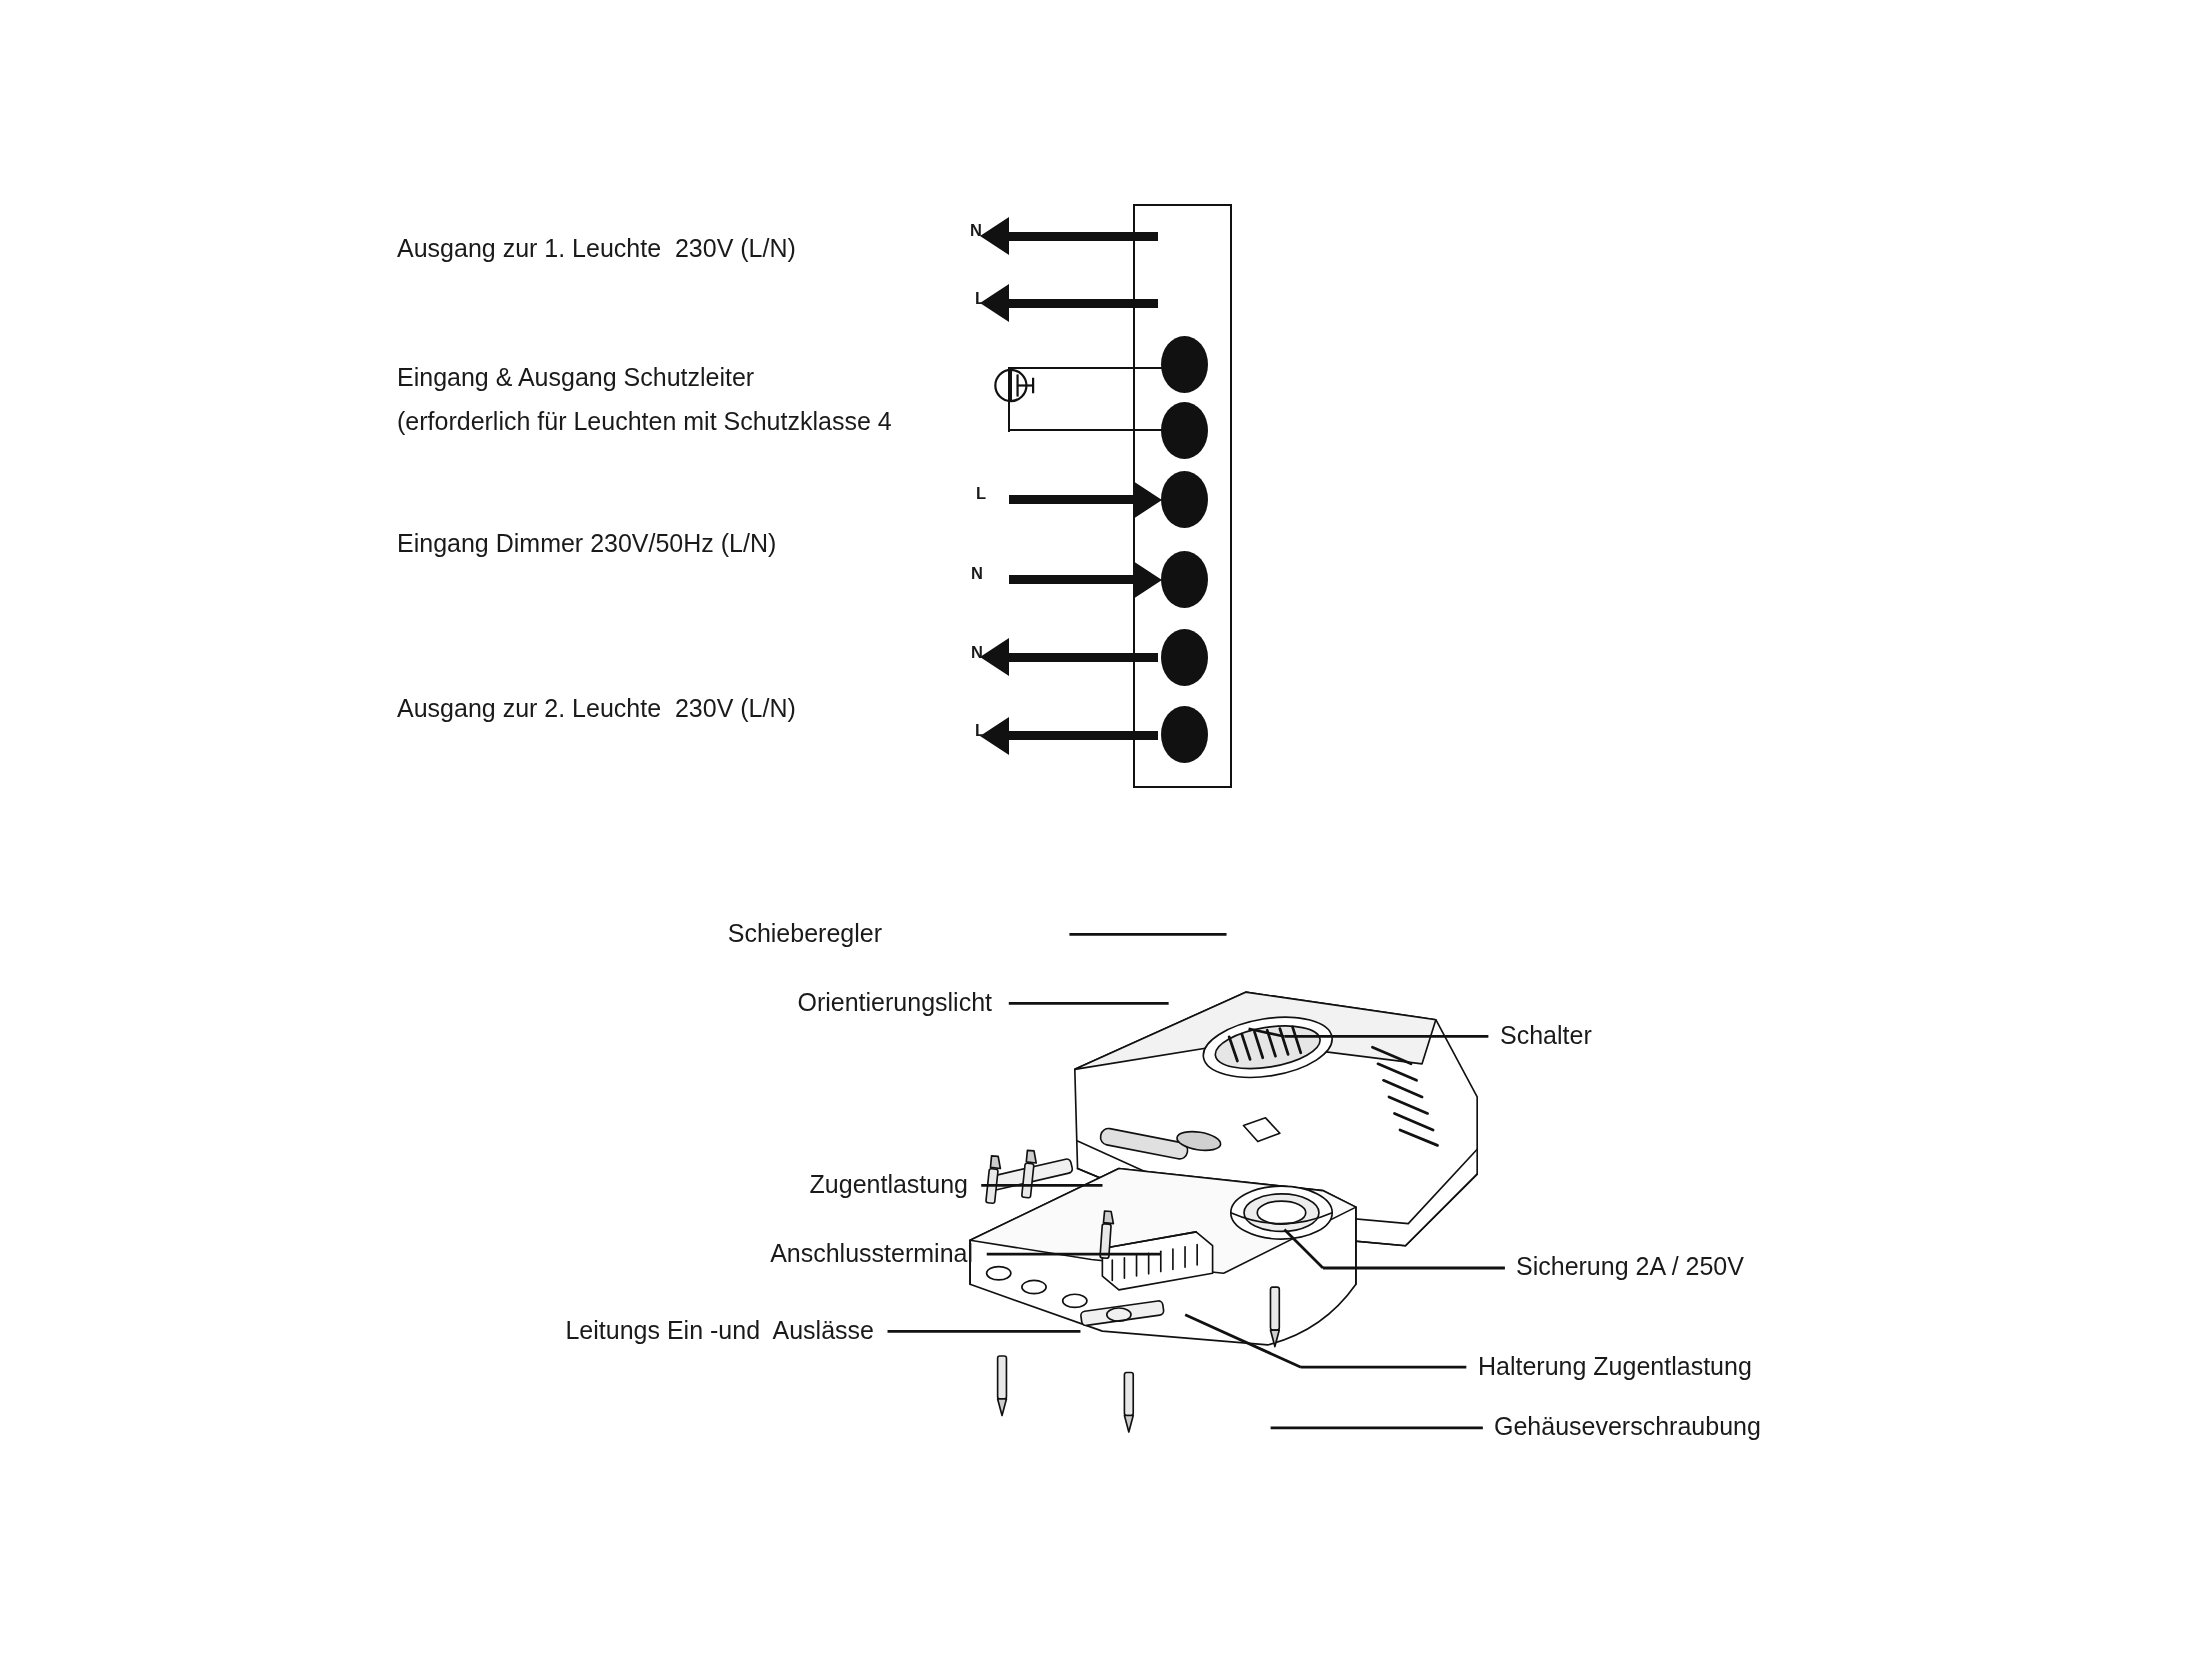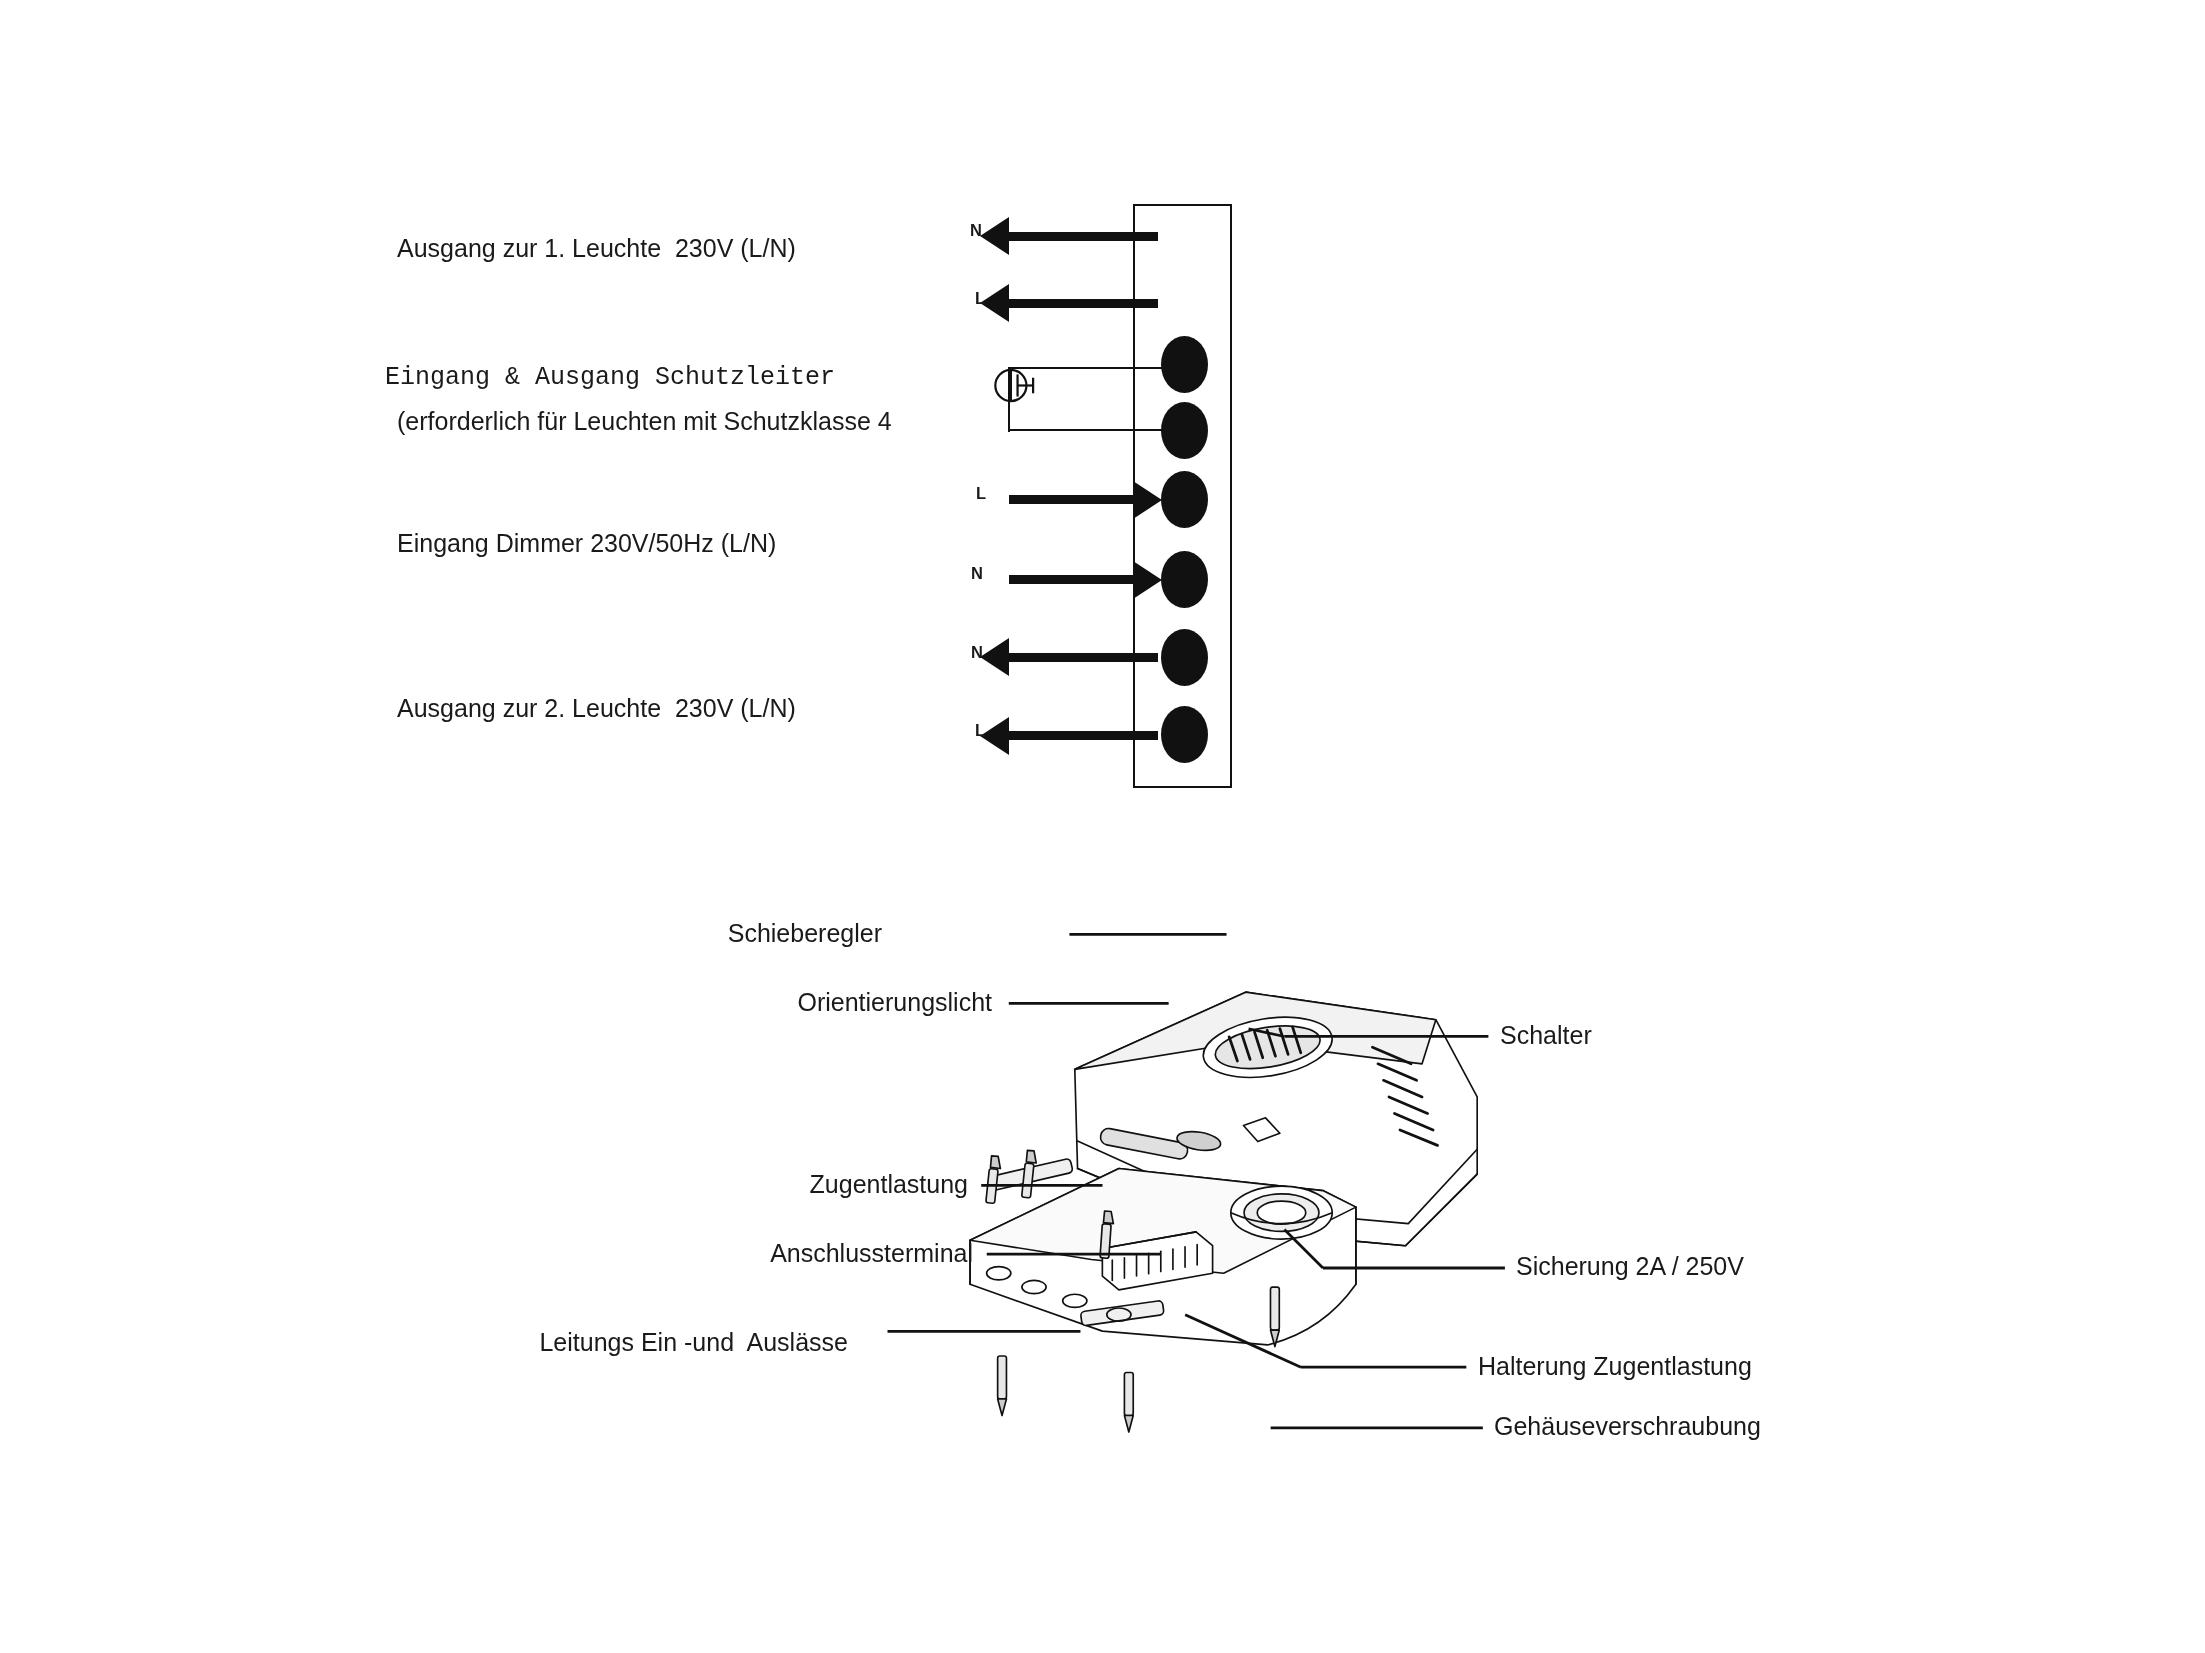--- a/index.html
+++ b/index.html
@@ -154,21 +154,21 @@
     <div class="arrow-head left" style="left:980px; top:717px;"></div>
 
     <div class="lbl small" style="left:970px; top:219px;">N</div>
     <div class="lbl small" style="left:975px; top:287px;">L</div>
     <div class="lbl small" style="left:976px; top:482px;">L</div>
     <div class="lbl small" style="left:971px; top:562px;">N</div>
     <div class="lbl small" style="left:971px; top:641px;">N</div>
     <div class="lbl small" style="left:975px; top:719px;">L</div>
 
     <div class="lbl" style="left:397px; top:232px;">Ausgang zur 1. Leuchte  230V (L/N)</div>
-    <div class="lbl" style="left:385px; top:361px;font-family:Liberation Mono, monospace;">Eingang &amp; Ausgang Schutzleiter</div>
+    <div class="lbl" style="left:397px; top:361px;">Eingang &amp; Ausgang Schutzleiter</div>
     <div class="lbl" style="left:397px; top:405px;">(erforderlich für Leuchten mit Schutzklasse 4</div>
     <div class="lbl" style="left:397px; top:527px;">Eingang Dimmer 230V/50Hz (L/N)</div>
     <div class="lbl" style="left:397px; top:692px;">Ausgang zur 2. Leuchte  230V (L/N)</div>
   </div>
 
   <svg id="device-drawing" viewBox="0 0 1250 1300">
     <g fill="none" stroke="#111" stroke-width="3" stroke-linejoin="round" stroke-linecap="round">
 
       <g>
         <path d="M250 510 L560 370 L905 420 L980 560 L980 700 L850 830 L520 800 L255 690 Z" fill="#ffffff"></path>
@@ -311,20 +311,20 @@
   <div class="lbl" style="left:992px; top:986px; transform:translateX(-100%);">Orientierungslicht</div>
 
   <div class="lbl" style="left:1500px; top:1019px;">Schalter</div>
 
   <div class="lbl" style="left:968px; top:1168px; transform:translateX(-100%);">Zugentlastung</div>
 
   <div class="lbl" style="left:973px; top:1237px; transform:translateX(-100%);">Anschlussterminal</div>
 
   <div class="lbl" style="left:1516px; top:1250px;">Sicherung 2A / 250V</div>
 
-  <div class="lbl" style="left:848px; top:1314px; transform:translateX(-100%);margin-top:12px;">Leitungs Ein -und  Auslässe</div>
+  <div class="lbl" style="left:874px; top:1314px; transform:translateX(-100%);">Leitungs Ein -und  Auslässe</div>
 
   <div class="lbl" style="left:1478px; top:1350px;">Halterung Zugentlastung</div>
 
   <div class="lbl" style="left:1494px; top:1410px;">Gehäuseverschraubung</div>
 
 </div>
 
 
 </body></html>

